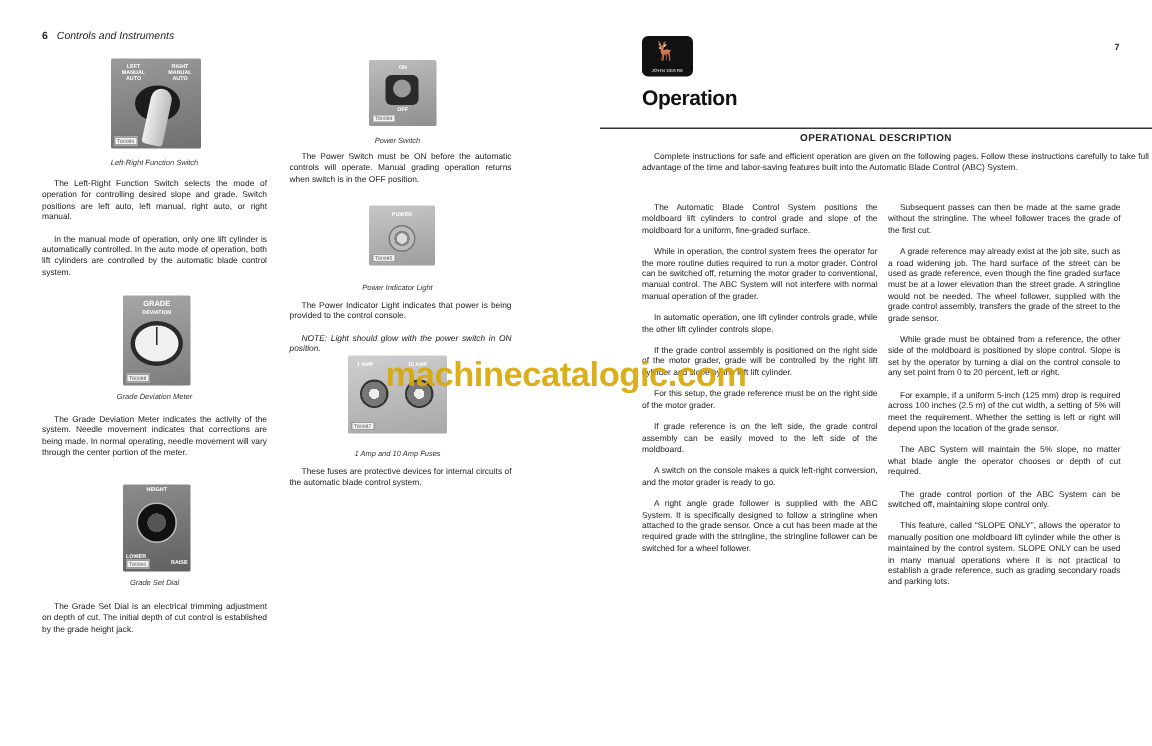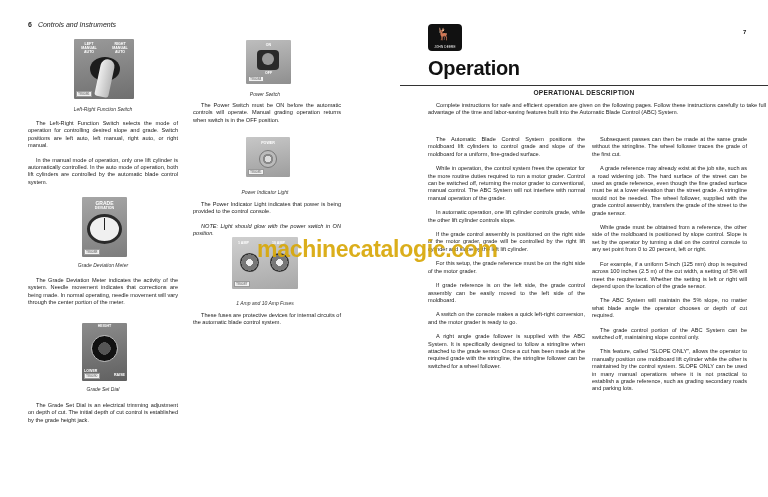--- a/index.html
+++ b/index.html
@@ -20,21 +20,21 @@
   .photo .tag { position: absolute; left: 2px; bottom: 2px; font-size: 3.4px; background: #f2f2f2; color: #555; padding: 0 1px; border: 0.5px solid #999; }
   .photo .lbl { position: absolute; font-size: 3.6px; color: #fff; font-weight: bold; text-align: center; }
 
   .col { position: absolute; }
 
   .deere-logo { position: absolute; left: 28px; top: 24px; width: 34px; height: 27px; background: #111; border-radius: 4px; }
   .deere-logo .deer { position: absolute; left: 8px; top: 4px; font-size: 12px; color: #fff; line-height: 12px; }
   .deere-logo .word { position: absolute; left: 2px; bottom: 2px; width: 30px; font-size: 3px; color: #fff; text-align: center; letter-spacing: 0.2px; }
 
   .page-num-right { position: absolute; left: 343px; top: 29px; font-size: 6px; font-weight: bold; color: #222; }
-  .op-title { position: absolute; left: 28px; top: 57px; font-size: 20px; font-weight: bold; color: #111; letter-spacing: -0.3px; }
+  .op-title { position: absolute; left: 28px; top: 57px; font-size: 14px; font-weight: bold; color: #111; letter-spacing: -0.3px; }
   .rule { position: absolute; left: 0; top: 85px; width: 368px; height: 1px; background: #333; }
   .sec-title { position: absolute; left: 0; top: 89px; width: 368px; text-align: center; font-size: 6.6px; font-weight: bold; letter-spacing: 0.3px; color: #222; }
 
   .watermark { position: absolute; left: 257px; top: 236px; font-size: 23px; font-weight: bold; color: #d8a808; opacity: 0.92; letter-spacing: -0.3px; white-space: nowrap; }
 </style>
 </head>
 <body>
 
 <div class="spread">
 

